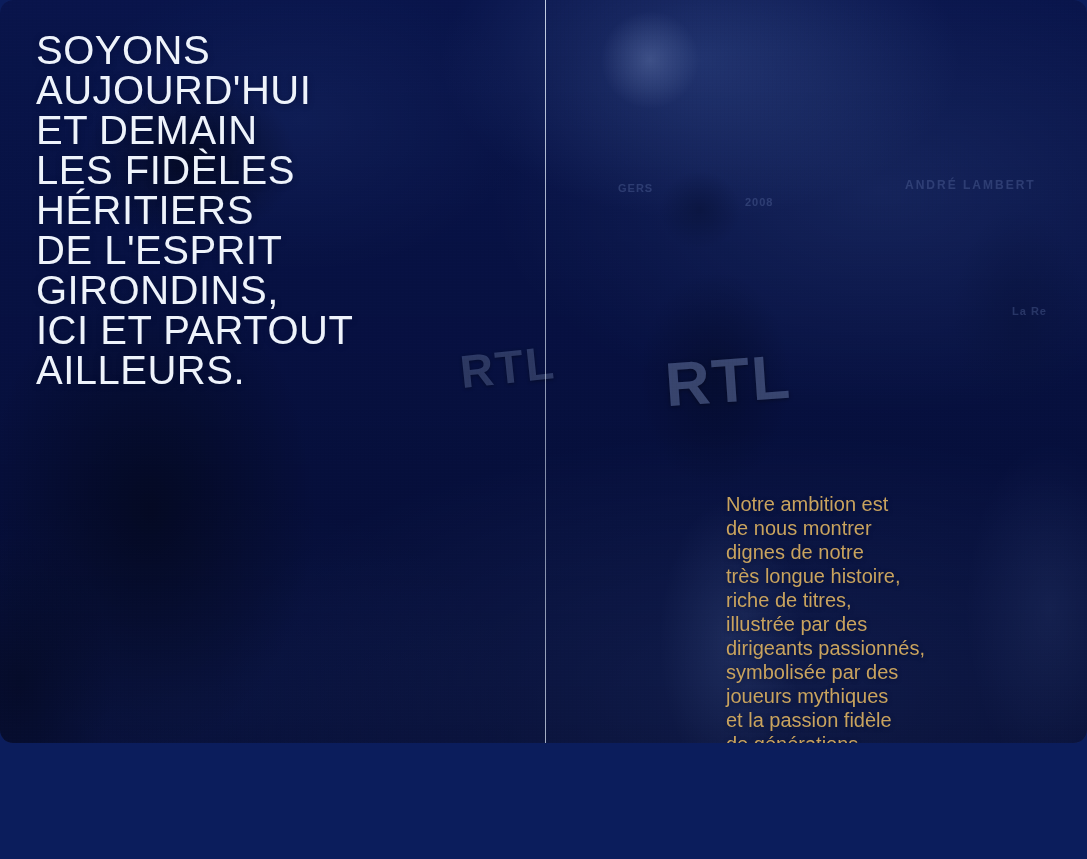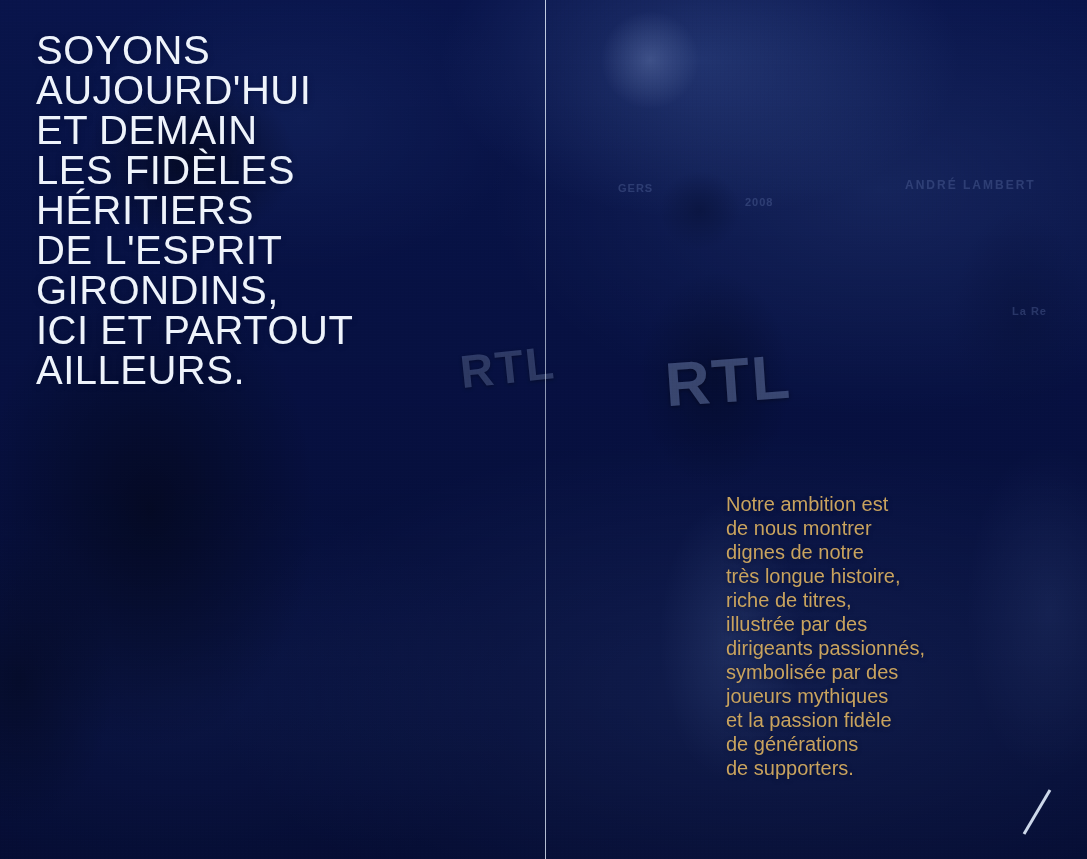--- a/index.html
+++ b/index.html
@@ -6,23 +6,24 @@
     margin: 0;
     padding: 0;
     background: #0b1d5c;
   }
   body {
     font-family: "Liberation Sans", sans-serif;
   }
   .page {
     position: relative;
     width: 1087px;
-    height: 859px;
+    height: 743px;
     overflow: hidden;
     background: #0d2266;
+    border-radius: 13px;
   }
 
   
   .photo {
     position: absolute;
     inset: 0;
     background:
       
       radial-gradient(ellipse 360px 220px at 700px 60px, rgba(140,180,235,0.42), rgba(13,34,102,0) 72%),
       radial-gradient(ellipse 520px 300px at 880px 190px, rgba(120,160,220,0.30), rgba(13,34,102,0) 75%),

